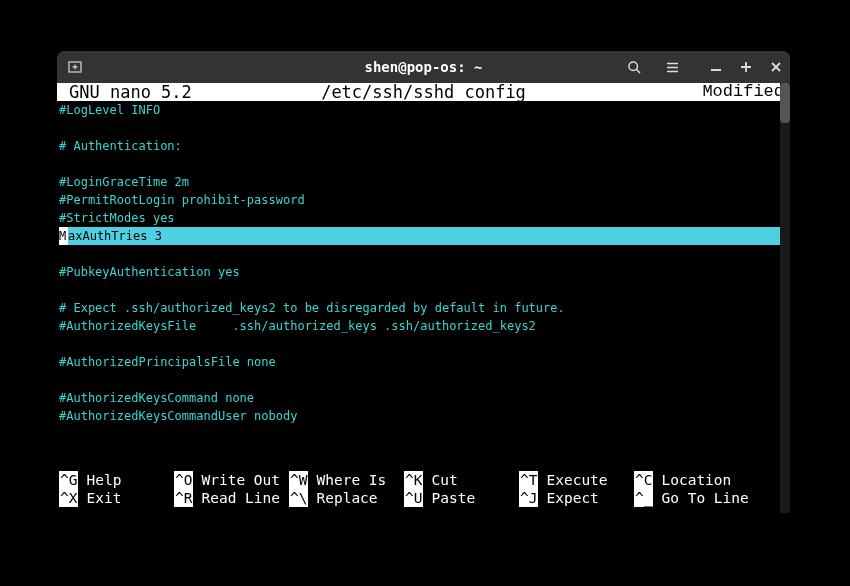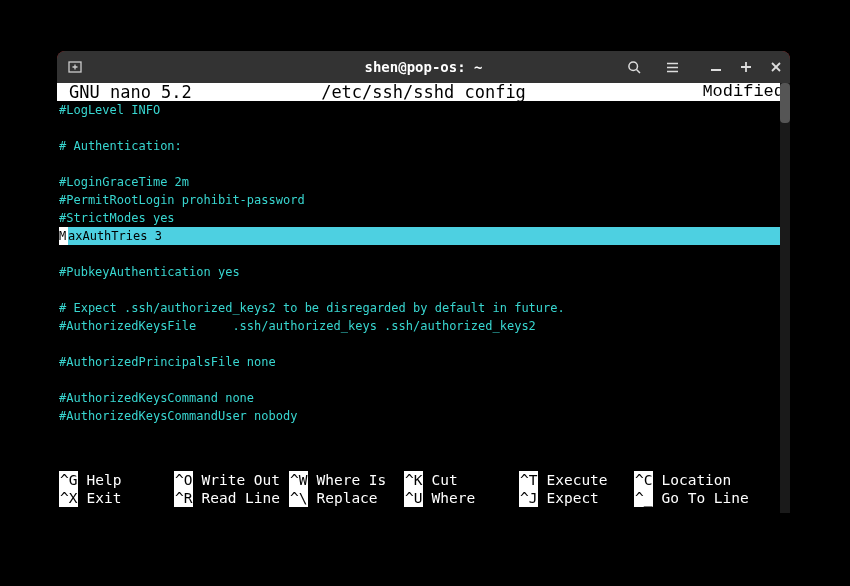--- a/index.html
+++ b/index.html
@@ -257,21 +257,21 @@
         <div class="shortcut-cell">
           <span class="shortcut-key">^R</span>
           <span class="shortcut-label">Read Line</span>
         </div>
         <div class="shortcut-cell">
           <span class="shortcut-key">^\</span>
           <span class="shortcut-label">Replace</span>
         </div>
         <div class="shortcut-cell">
           <span class="shortcut-key">^U</span>
-          <span class="shortcut-label">Where</span>
+          <span class="shortcut-label">Paste</span>
         </div>
         <div class="shortcut-cell">
           <span class="shortcut-key">^J</span>
           <span class="shortcut-label">Expect</span>
         </div>
         <div class="shortcut-cell">
           <span class="shortcut-key">^_</span>
           <span class="shortcut-label">Go To Line</span>
         </div>
       </div>

